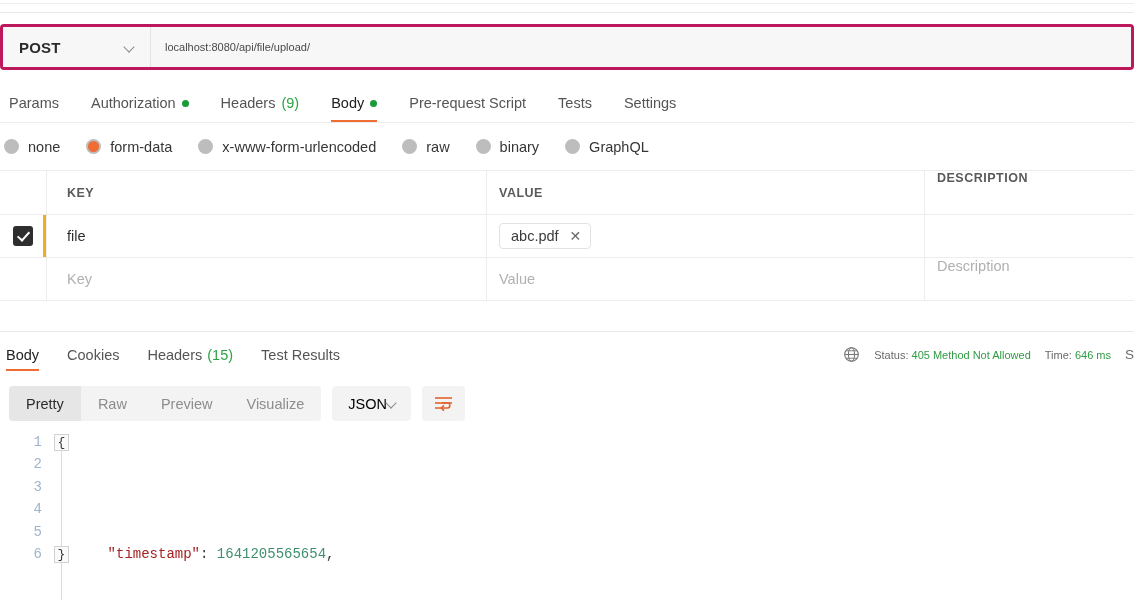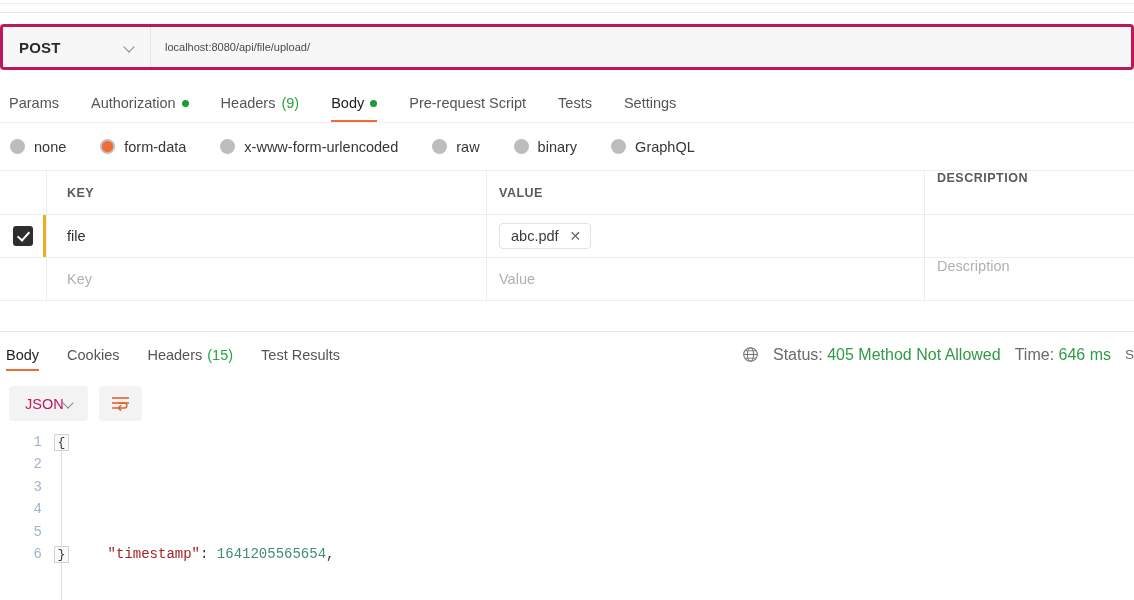--- a/index.html
+++ b/index.html
@@ -54,21 +54,21 @@
   .req-tab.active::after {
     content: ""; position: absolute; left: 16px; right: 16px; bottom: 0;
     height: 2.5px; background: #ef6c33;
   }
   .dot-green { width: 7px; height: 7px; border-radius: 50%; background: #1a9b39; display: inline-block; }
   .count-green { color: #2aa444; font-size: 14.5px; }
 
   .rule-under-tabs { height: 1px; background: #ececec; }
 
   
-  .radio-row { display: flex; align-items: center; height: 47px; padding-left: 10px; gap: 8px; }
+  .radio-row { display: flex; align-items: center; height: 47px; padding-left: 4px; gap: 0; }
   .radio-item { display: flex; align-items: center; gap: 9px; margin-right: 26px; cursor: pointer; font-size: 14.5px; color: #363636; }
   .radio-circle {
     width: 15px; height: 15px; border-radius: 50%;
     background: #bdbdbd; flex: none;
   }
   .radio-circle.sel {
     background: #bdbdbd; position: relative;
   }
   .radio-circle.sel::after {
     content: ""; position: absolute; left: 2px; top: 2px;
@@ -116,36 +116,36 @@
     padding: 0 14px; height: 45px; font-size: 14.5px; color: #555; cursor: pointer;
   }
   .resp-tab:first-child { padding-left: 6px; padding-right: 14px; }
   .resp-tab.active { color: #1f1f1f; }
   .resp-tab.active::after {
     content: ""; position: absolute; left: 6px; right: 14px; bottom: 6px;
     height: 2.5px; background: #ef6c33;
   }
   .resp-meta { margin-left: auto; display: flex; align-items: center; gap: 14px; padding-right: 0; white-space: nowrap; }
   .globe { width: 17px; height: 17px; flex: none; }
-  .meta-text { font-size: 16px; color: #6a6a6a; }
+  .meta-text { font-size: 11px; color: #6a6a6a; }
   .meta-val { color: #2f9b45; }
   .meta-cut { font-size: 13.5px; color: #6a6a6a; overflow: hidden; width: 9px; display: inline-block; }
 
   
   .viewer-bar { display: flex; align-items: center; gap: 11px; padding: 9px 0 0 9px; }
   .seg { display: flex; background: #f3f3f3; border-radius: 4px; overflow: hidden; height: 35px; }
   .seg-item {
     display: flex; align-items: center; padding: 0 17px;
     font-size: 14.5px; color: #8d8d8d; cursor: pointer;
   }
   .seg-item.active { background: #e6e6e6; color: #2d2d2d; }
   .fmt-select {
     display: flex; align-items: center; gap: 0; height: 35px;
     background: #f3f3f3; border-radius: 4px; padding: 0 13px 0 16px;
-    font-size: 14.5px; color: #be185d; cursor: pointer;
+    font-size: 14.5px; color: #000000; cursor: pointer;
   }
   .wrap-btn {
     width: 43px; height: 35px; background: #f3f3f3; border-radius: 4px;
     display: flex; align-items: center; justify-content: center; cursor: pointer;
   }
 
   
   .code {
     margin-top: 10px; display: flex;
     font-family: "Liberation Mono", "DejaVu Sans Mono", monospace;
@@ -316,20 +316,34 @@
     </span>
     <span class="meta-text">
       <span>Time:</span>
       <span class="meta-val">646 ms</span>
     </span>
     <span class="meta-cut">S</span>
   </div>
 </div>
 
 <div class="viewer-bar">
+  <div class="seg">
+    <div class="seg-item active">
+      <span>Pretty</span>
+    </div>
+    <div class="seg-item">
+      <span>Raw</span>
+    </div>
+    <div class="seg-item">
+      <span>Preview</span>
+    </div>
+    <div class="seg-item">
+      <span>Visualize</span>
+    </div>
+  </div>
 
   <div class="fmt-select">
     <span>JSON</span>
     <span class="chev"></span>
   </div>
 
   <div class="wrap-btn">
     <svg width="21" height="17" viewBox="0 0 21 17">
       <line x1="2" y1="3" x2="19" y2="3" stroke="#e2622c" stroke-width="1.6"></line>
       <line x1="2" y1="8" x2="19" y2="8" stroke="#e2622c" stroke-width="1.6"></line>

